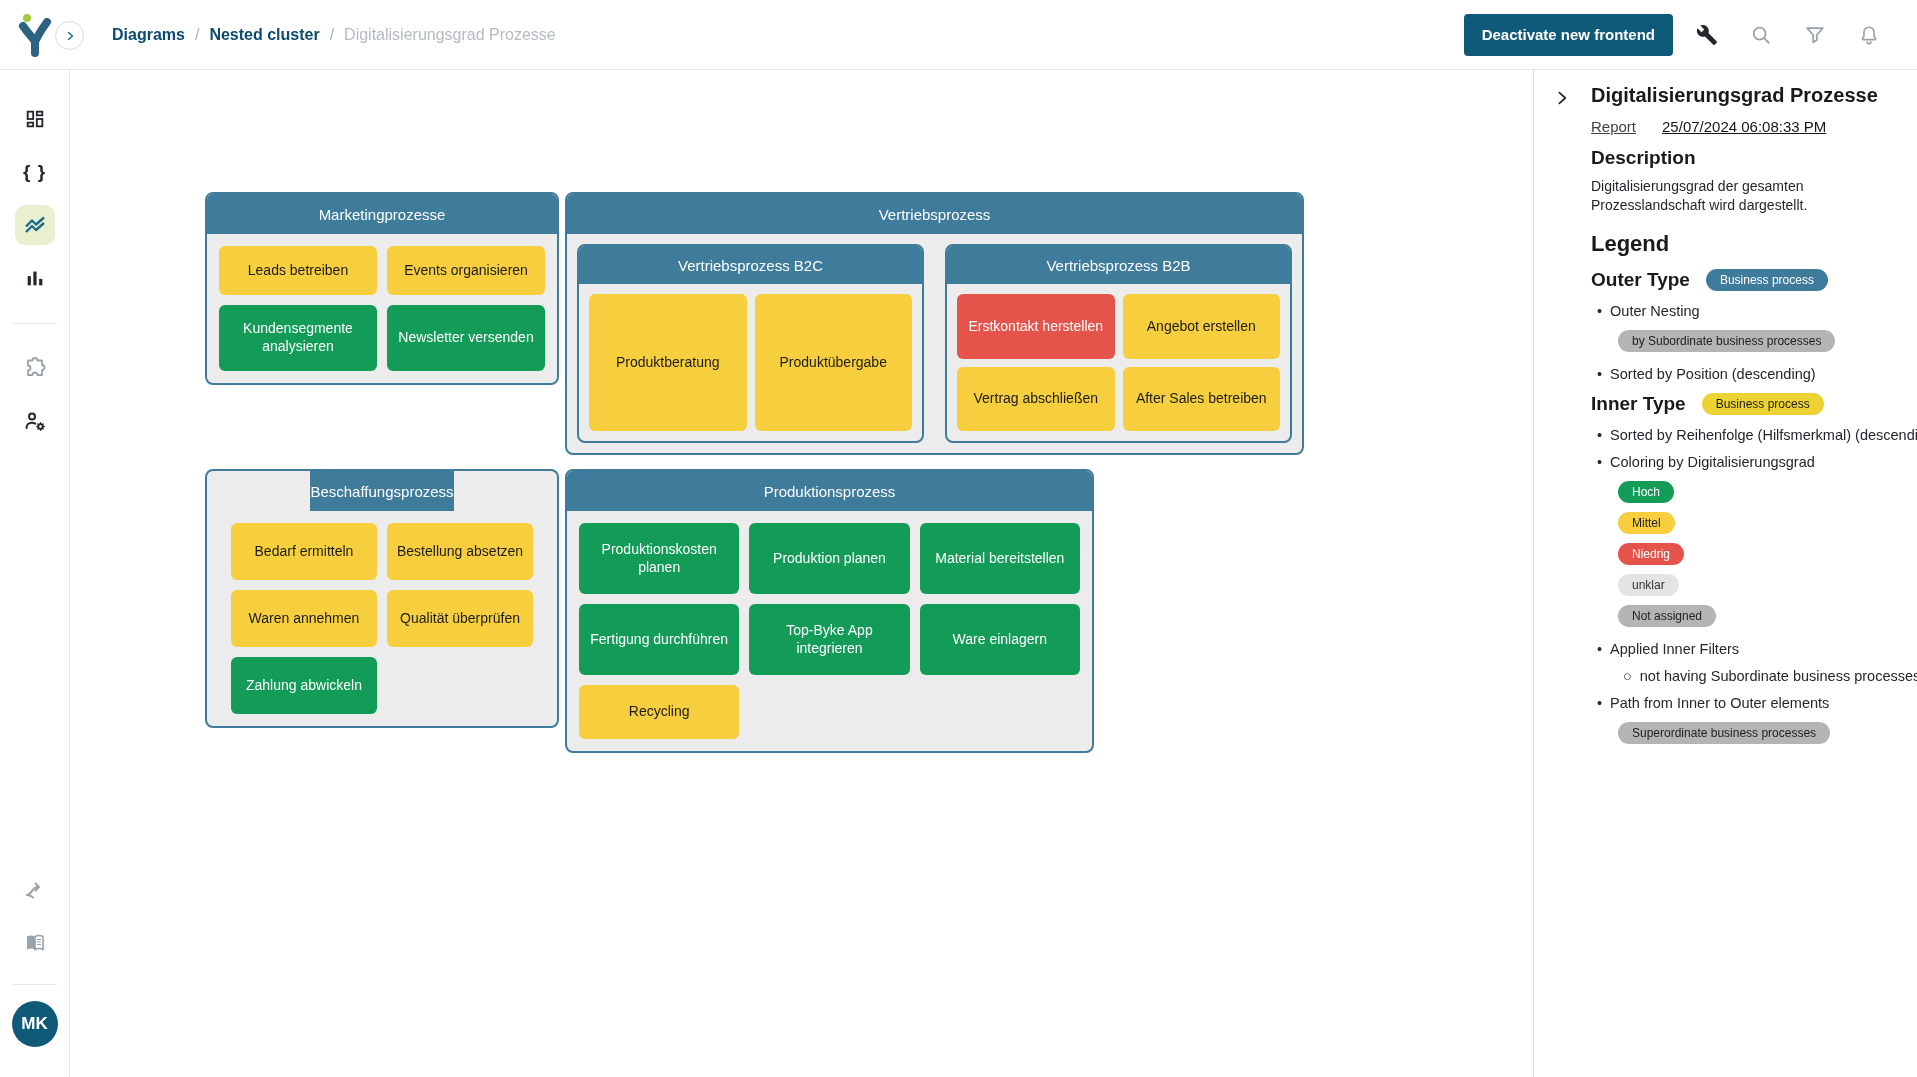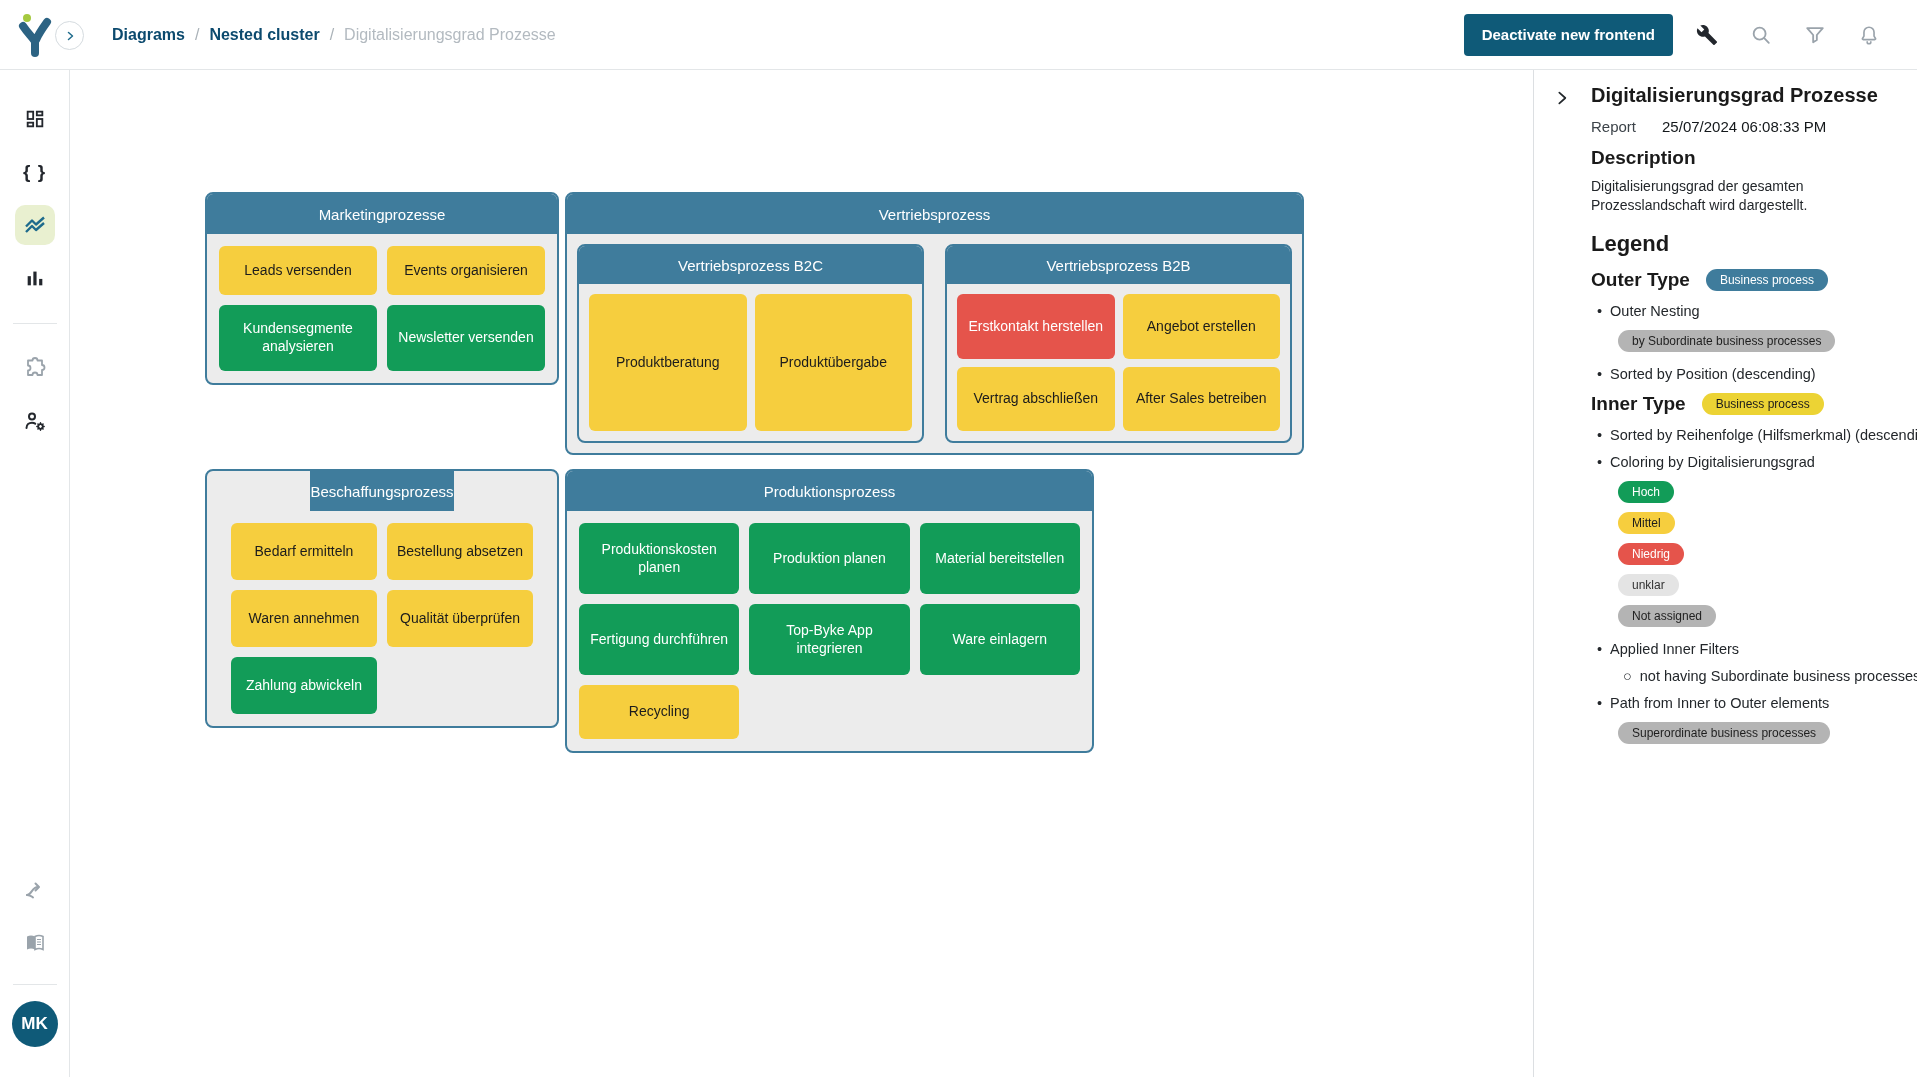--- a/index.html
+++ b/index.html
@@ -60,22 +60,22 @@
   .subcluster .cluster-header { height:38px; flex:0 0 38px; }
   .subcluster .cluster-body { padding:10px; gap:8px; }
 
   
   .panel { position:absolute; left:1533px; top:70px; width:384px; height:1007px; background:#fff;
     border-left:1px solid #dcdfe2; padding:14px 18px 0 57px; overflow:hidden; }
   .panel-chevron { position:absolute; left:16px; top:16px; width:24px; height:24px; border:none;
     background:transparent; color:#22272b; cursor:pointer; display:flex; align-items:center; justify-content:center; }
   .panel-title { font-size:20px; font-weight:700; margin-bottom:11px; }
   .report-row { display:flex; gap:26px; font-size:15px; margin-bottom:12px; }
-  .report-label { color:#3c4349; }
-  .report-value { color:#14181b; }
+  .report-label { color:#3c4349;text-decoration:underline; }
+  .report-value { color:#14181b;text-decoration:underline; }
   .panel h2 { font-size:19px; font-weight:700; margin-bottom:8px; }
   .desc-text { font-size:14px; line-height:1.35; color:#23272b; margin-bottom:16px; max-width:300px; }
   .legend-h { font-size:22px !important; margin-bottom:12px !important; }
   .type-row { display:flex; align-items:center; gap:16px; margin-bottom:12px; }
   .type-label { font-size:19px; font-weight:700; }
   .pill { display:inline-block; border-radius:11px; padding:4px 14px; font-size:12px; white-space:nowrap; }
   .pill-blue { background:#3f7c9c; color:#fff; }
   .pill-gray { background:#b4b4b4; color:#1e1e1e; }
   .pill-yellow { background:#ecd334; color:#1c1c1c; }
   .bullet { display:flex; gap:8px; font-size:14.5px; color:#23272b; margin:0 0 11px 6px; white-space:nowrap; }
@@ -193,21 +193,21 @@
   </button>
   <div class="side-divider" style="margin:8px 0 16px 0;"></div>
   <div class="avatar">MK</div>
 </aside>
 
 <main class="canvas">
 
   <section class="cluster" style="left:121px; top:122px; width:354px; height:193px;">
     <header class="cluster-header">Marketingprozesse</header>
     <div class="cluster-body cols-2">
-      <div class="card mittel">Leads versenden</div>
+      <div class="card mittel">Leads betreiben</div>
       <div class="card mittel">Events organisieren</div>
       <div class="card hoch">Kundensegmente analysieren</div>
       <div class="card hoch">Newsletter versenden</div>
     </div>
   </section>
 
   <section class="cluster" style="left:481px; top:122px; width:739px; height:263px;">
     <header class="cluster-header">Vertriebsprozess</header>
     <div class="subclusters">
       <section class="subcluster">

